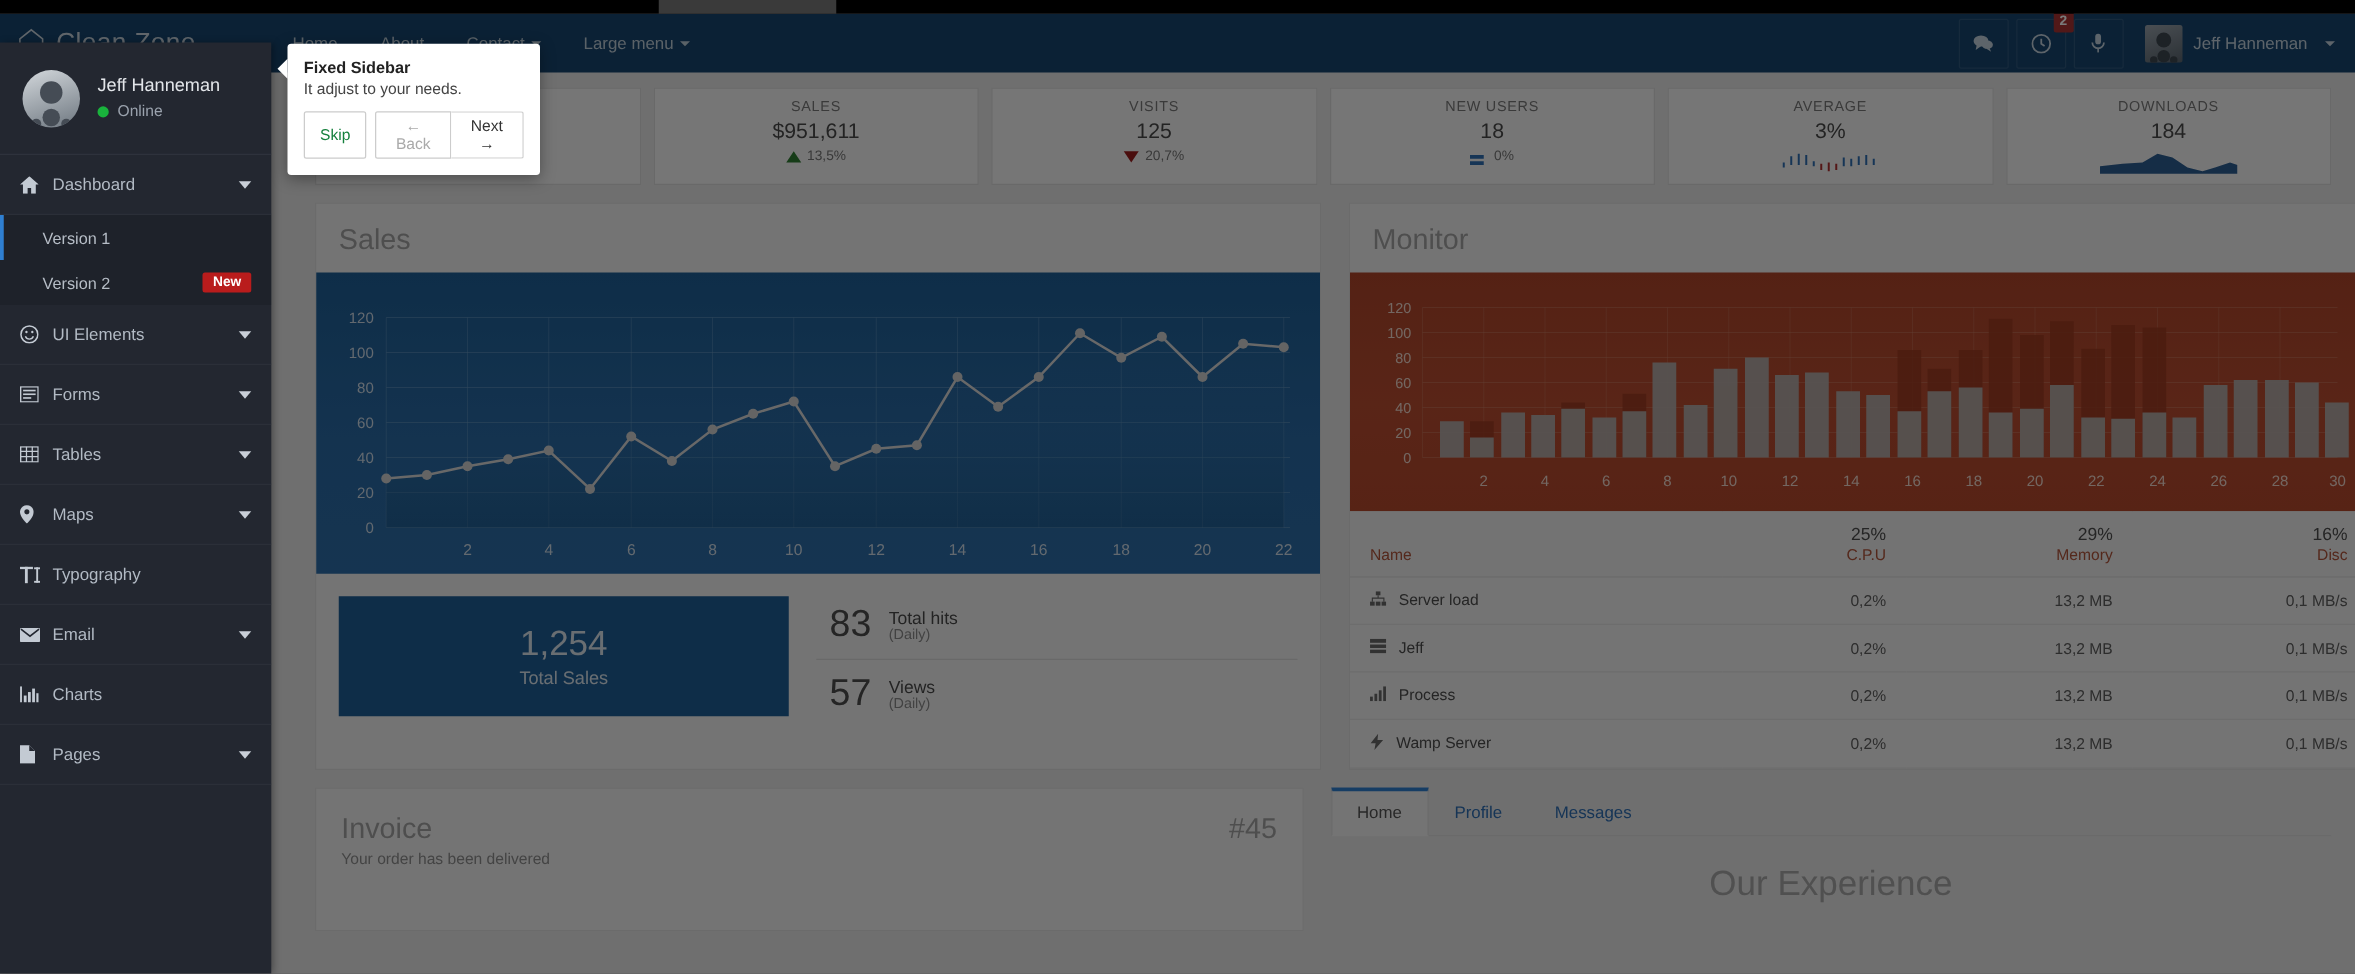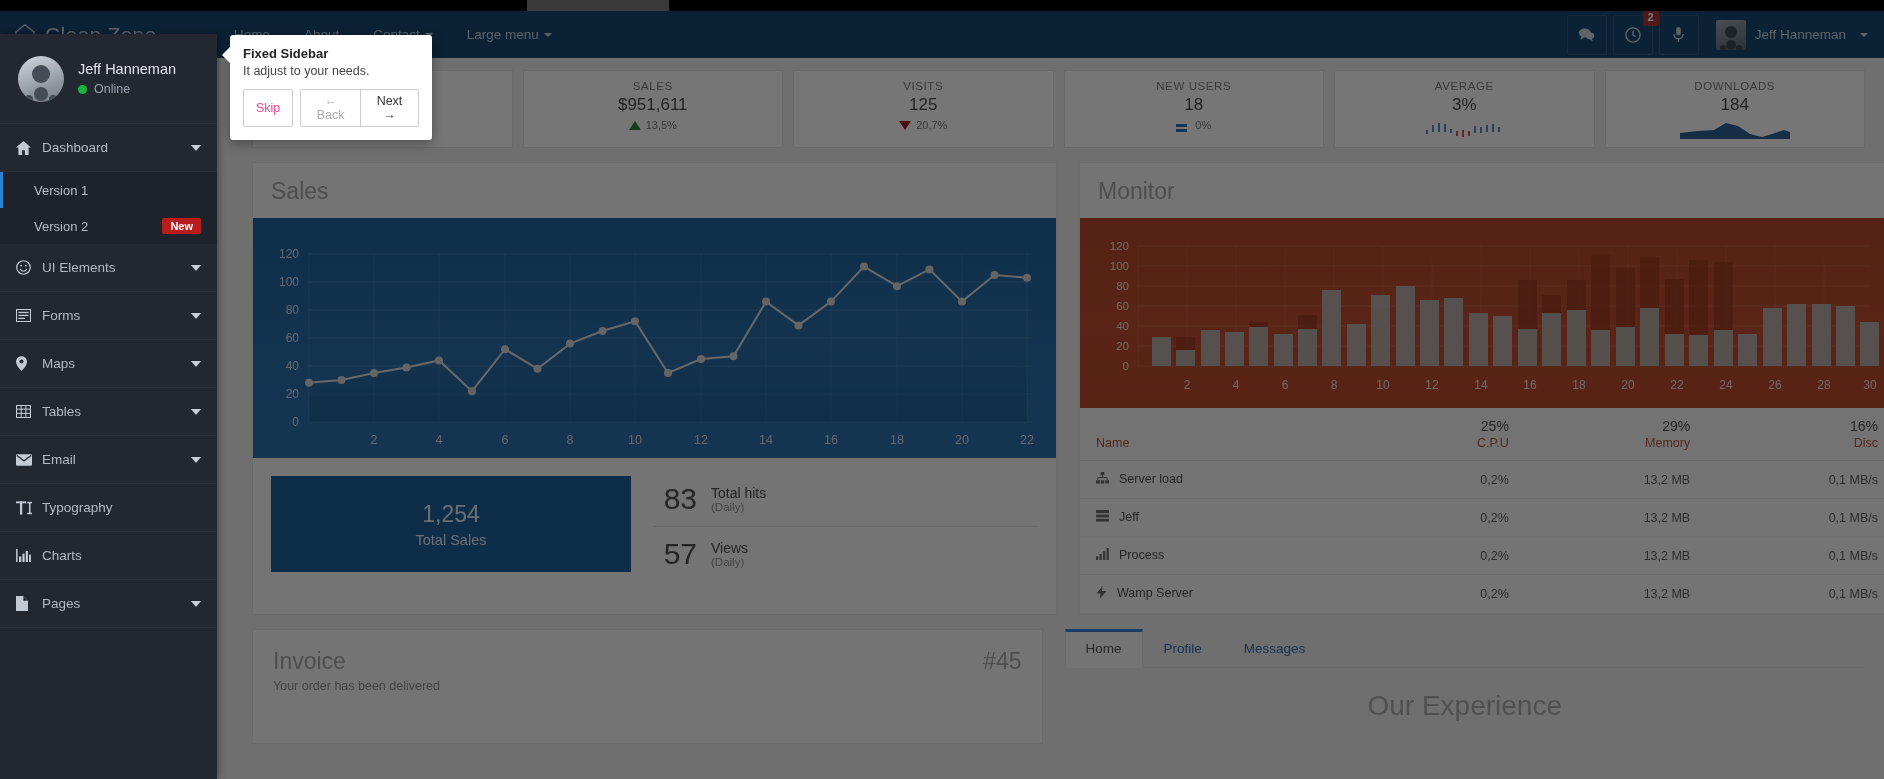--- a/index.html
+++ b/index.html
@@ -151,21 +151,21 @@
   .panel-right { width: 816px; }
 
   .chart-blue { background: linear-gradient(180deg,#1f5f97 0%, #2a6ba6 55%, #2d6ea9 100%); padding: 6px 4px 2px; }
   .chart-red { background: linear-gradient(180deg,#b0462b 0%, #bb4e31 55%, #b7492d 100%); padding: 6px 4px 2px; }
 
   .sales-bottom { display: flex; padding: 18px; gap: 22px; align-items: flex-start; }
   .totalsales-box {
     width: 360px; height: 96px; background: #1f5f97; color: #dbe6ef;
     display: flex; flex-direction: column; align-items: center; justify-content: center;
   }
-  .ts-num { font-size: 23px; font-weight: 300; }
+  .ts-num { font-size: 28px; font-weight: 300; }
   .ts-lbl { font-size: 14.5px; font-weight: 300; margin-top: 4px; }
   .hits-list { flex: 1; }
   .hit-row { display: flex; align-items: center; gap: 14px; padding: 6px 0 10px; }
   .hit-row + .hit-row { border-top: 1px solid #dcdcdc; padding-top: 10px; }
   .hit-num { font-size: 30px; font-weight: 200; color: #4e4e4e; width: 44px; text-align: right; }
   .hit-lbl { font-size: 14px; color: #4a4a4a; line-height: 1.15; }
   .hit-sub { font-size: 11.5px; color: #8a8a8a; }
 
   
   table.mon { width: 100%; border-collapse: collapse; }
@@ -213,21 +213,21 @@
   .popover::before {
     content:""; position:absolute; left:-8px; top:12px;
     border-top:8px solid transparent; border-bottom:8px solid transparent;
     border-right:8px solid #fff;
   }
   .pop-title { font-size: 13px; font-weight: 700; color: #222; margin-bottom: 3px; }
   .pop-text { font-size: 12.5px; color: #444; margin-bottom: 11px; }
   .pop-btns { display: flex; }
   .pop-btn {
     font-size: 12.5px; padding: 4px 12px; border: 1px solid #ccc;
-    background: #fff; color: #ec4899; cursor: pointer; margin-right: 7px; border-radius: 2px;
+    background: #fff; color: #15803d; cursor: pointer; margin-right: 7px; border-radius: 2px;
   }
   .pop-btn.group { margin-right: 0; border-radius: 2px 0 0 2px; }
   .pop-btn.group2 { border-left: none; border-radius: 0 2px 2px 0; margin-right: 0; color:#333; }
   .pop-btn.disabled { color: #aaa; }
 </style>
 </head>
 <body>
 
 <div id="app">
 
@@ -776,73 +776,73 @@
                 <rect x="2.6" y="9.4" width="7" height="1.4"></rect>
               </g>
             </svg>
           </span>
         <span class="mi-label">Forms</span>
         <i class="mi-caret"></i>
       </li>
 
       <li class="menu-item">
         <span class="mi-icon">
-            <svg width="11" height="15" viewBox="0 0 12 16">
-              <path d="M6 0 C2.7 0 0 2.7 0 6 C0 10.5 6 16 6 16 C6 16 12 10.5 12 6 C12 2.7 9.3 0 6 0 Z" fill="#c3cad3"></path>
-              <circle cx="6" cy="5.8" r="2.2" fill="#232730"></circle>
-            </svg>
-          </span>
-        <span class="mi-label">Maps</span>
-        <i class="mi-caret"></i>
-      </li>
-
-      <li class="menu-item">
-        <span class="mi-icon">
             <svg width="15" height="13" viewBox="0 0 16 14">
               <rect x="0.5" y="0.5" width="15" height="13" fill="none" stroke="#c3cad3" stroke-width="1.2"></rect>
               <g stroke="#c3cad3" stroke-width="1.1">
                 <line x1="0.5" y1="4.5" x2="15.5" y2="4.5"></line>
                 <line x1="0.5" y1="9" x2="15.5" y2="9"></line>
                 <line x1="5.5" y1="0.5" x2="5.5" y2="13.5"></line>
                 <line x1="10.5" y1="0.5" x2="10.5" y2="13.5"></line>
               </g>
             </svg>
           </span>
         <span class="mi-label">Tables</span>
         <i class="mi-caret"></i>
       </li>
 
       <li class="menu-item">
         <span class="mi-icon">
-            <svg width="16" height="12" viewBox="0 0 17 12">
-              <rect x="0" y="0" width="17" height="12" rx="1" fill="#c3cad3"></rect>
-              <path d="M0.8 1 L8.5 7 L16.2 1" fill="none" stroke="#232730" stroke-width="1.4"></path>
+            <svg width="11" height="15" viewBox="0 0 12 16">
+              <path d="M6 0 C2.7 0 0 2.7 0 6 C0 10.5 6 16 6 16 C6 16 12 10.5 12 6 C12 2.7 9.3 0 6 0 Z" fill="#c3cad3"></path>
+              <circle cx="6" cy="5.8" r="2.2" fill="#232730"></circle>
             </svg>
           </span>
-        <span class="mi-label">Email</span>
+        <span class="mi-label">Maps</span>
         <i class="mi-caret"></i>
       </li>
 
       <li class="menu-item">
         <span class="mi-icon">
             <svg width="16" height="14" viewBox="0 0 17 14">
               <g fill="#c3cad3">
                 <rect x="0" y="0" width="11" height="2"></rect>
                 <rect x="4.2" y="0" width="2.4" height="14"></rect>
                 <rect x="12" y="0.5" width="5" height="1.6"></rect>
                 <rect x="13.8" y="0.5" width="1.6" height="13"></rect>
                 <rect x="12" y="12" width="5" height="1.6"></rect>
               </g>
             </svg>
           </span>
         <span class="mi-label">Typography</span>
       </li>
 
       <li class="menu-item">
         <span class="mi-icon">
+            <svg width="16" height="12" viewBox="0 0 17 12">
+              <rect x="0" y="0" width="17" height="12" rx="1" fill="#c3cad3"></rect>
+              <path d="M0.8 1 L8.5 7 L16.2 1" fill="none" stroke="#232730" stroke-width="1.4"></path>
+            </svg>
+          </span>
+        <span class="mi-label">Email</span>
+        <i class="mi-caret"></i>
+      </li>
+
+      <li class="menu-item">
+        <span class="mi-icon">
             <svg width="15" height="13" viewBox="0 0 16 14">
               <g fill="#c3cad3">
                 <rect x="0" y="0" width="1.6" height="14"></rect>
                 <rect x="3.2" y="8" width="2.4" height="6"></rect>
                 <rect x="6.8" y="5" width="2.4" height="9"></rect>
                 <rect x="10.4" y="2" width="2.4" height="12"></rect>
                 <rect x="14" y="6" width="2" height="8"></rect>
               </g>
             </svg>
           </span>

